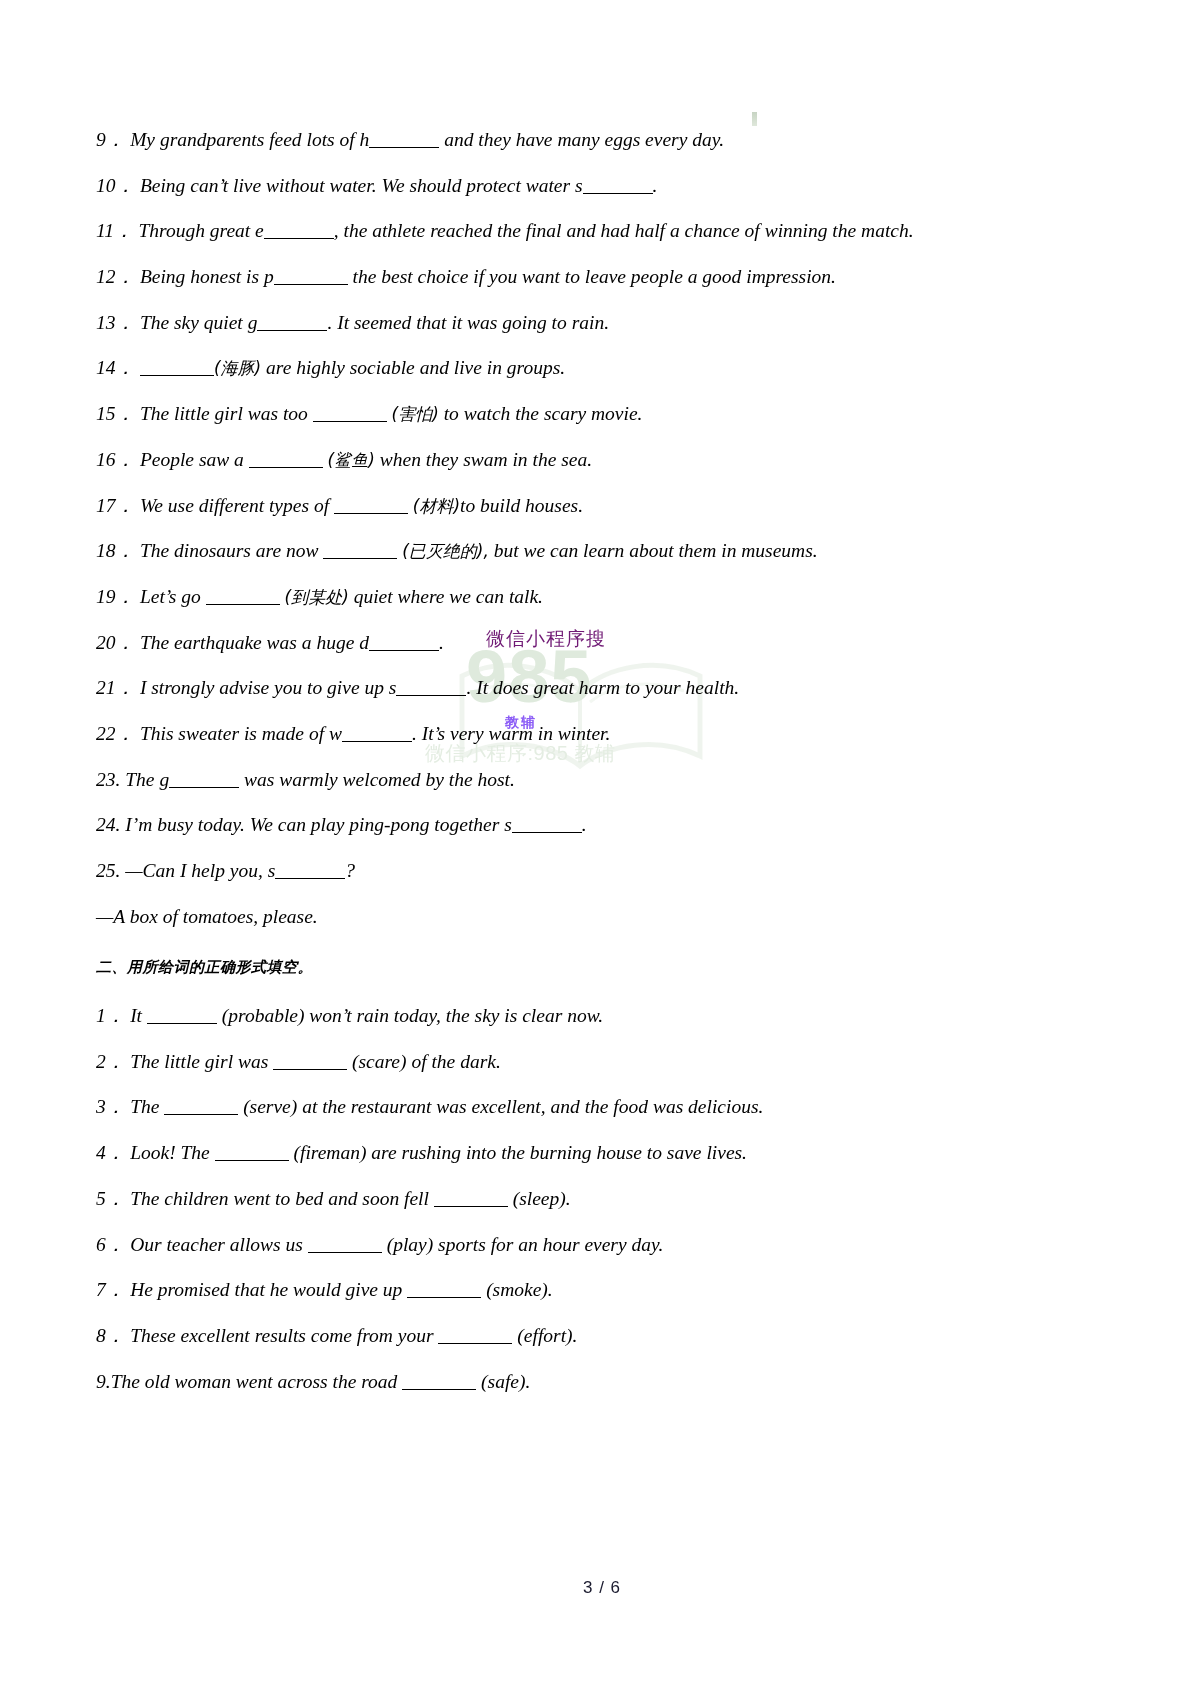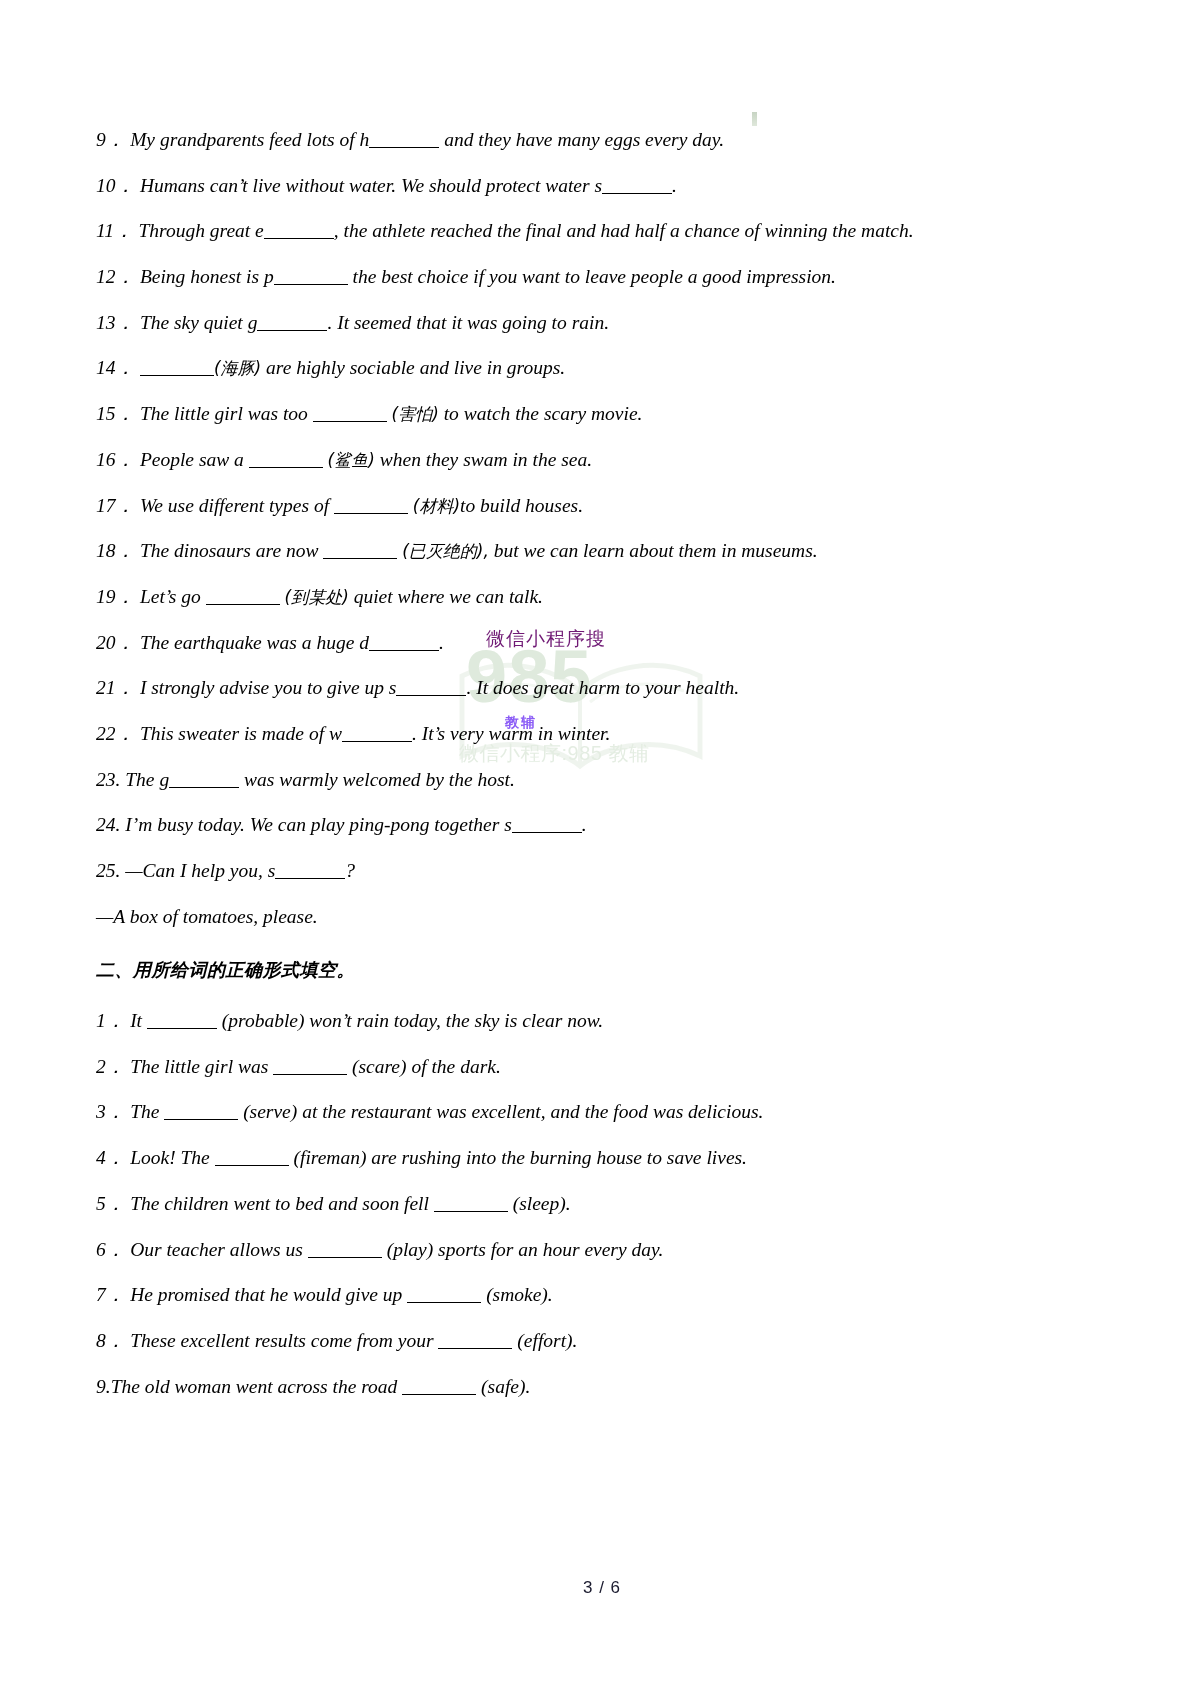--- a/index.html
+++ b/index.html
@@ -76,21 +76,21 @@
     position: absolute;
     left: 486px;
     top: 626px;
     font-family: "Liberation Sans", sans-serif;
     font-size: 19px;
     color: #701a75;
     letter-spacing: 1px;
   }
   .wm-line2 {
     position: absolute;
-    left: 459px;
+    left: 425px;
     top: 740px;
     font-family: "Liberation Sans", sans-serif;
     font-size: 20px;
     color: #e4ede2;
     letter-spacing: .5px;
     white-space: nowrap;
   }
 
   
   .qline {
@@ -116,21 +116,21 @@
 
   .cn {
     font-family: "DejaVu Sans", "Liberation Sans", sans-serif;
     font-size: 17px;
   }
 
   .section-head {
     position: relative;
     z-index: 2;
     font-family: "DejaVu Sans", "Liberation Sans", sans-serif;
-    font-size: 18px;
+    font-size: 15px;
     font-weight: 700;
     margin: 30px 0 27px 0;
     letter-spacing: .5px;
   }
 
   .answer-line {
     position: relative;
     z-index: 2;
     font-size: 19.5px;
     line-height: 1.2;
@@ -173,21 +173,21 @@
     <div>
 
       <div class="qline">
         <span class="num">9．</span>
         <span>My grandparents feed lots of h</span><span class="blank w70"></span>
         <span>and they have many eggs every day.</span>
       </div>
 
       <div class="qline">
         <span class="num">10．</span>
-        <span>Humans can’t live without water. We should protect water s</span><span class="blank w70"></span><span>.</span>
+        <span>Being can’t live without water. We should protect water s</span><span class="blank w70"></span><span>.</span>
       </div>
 
       <div class="qline">
         <span class="num">11．</span>
         <span>Through great e</span><span class="blank w70"></span><span>, the athlete reached the final and had half a chance of winning the match.</span>
       </div>
 
       <div class="qline">
         <span class="num">12．</span>
         <span>Being honest is p</span><span class="blank w74"></span>

